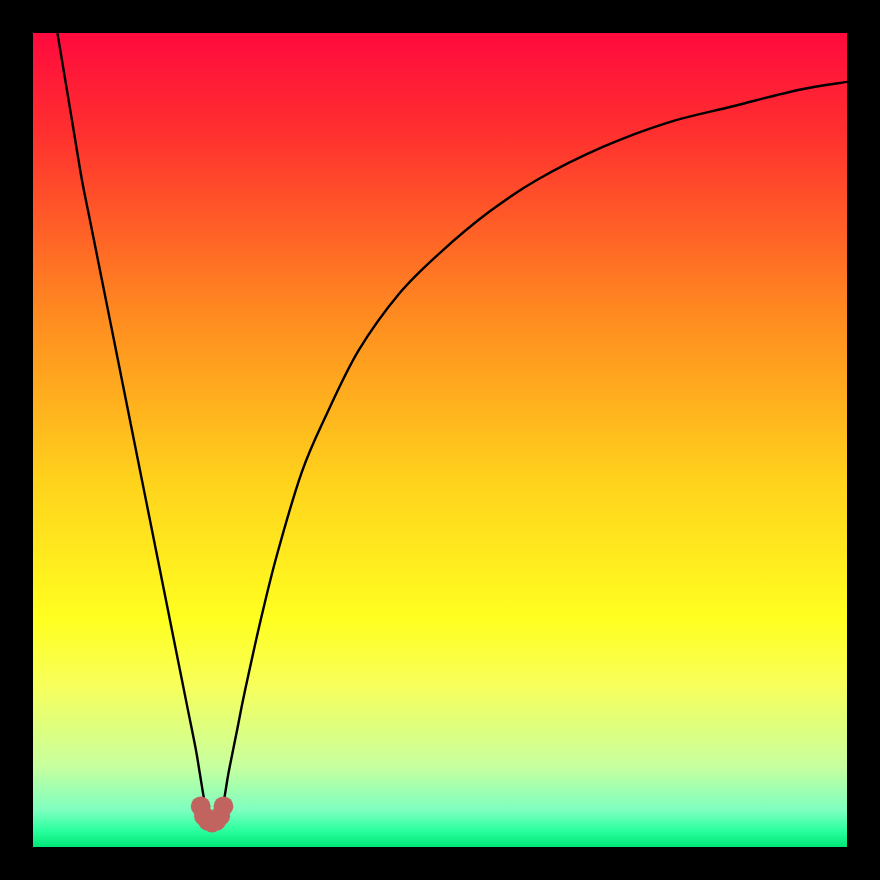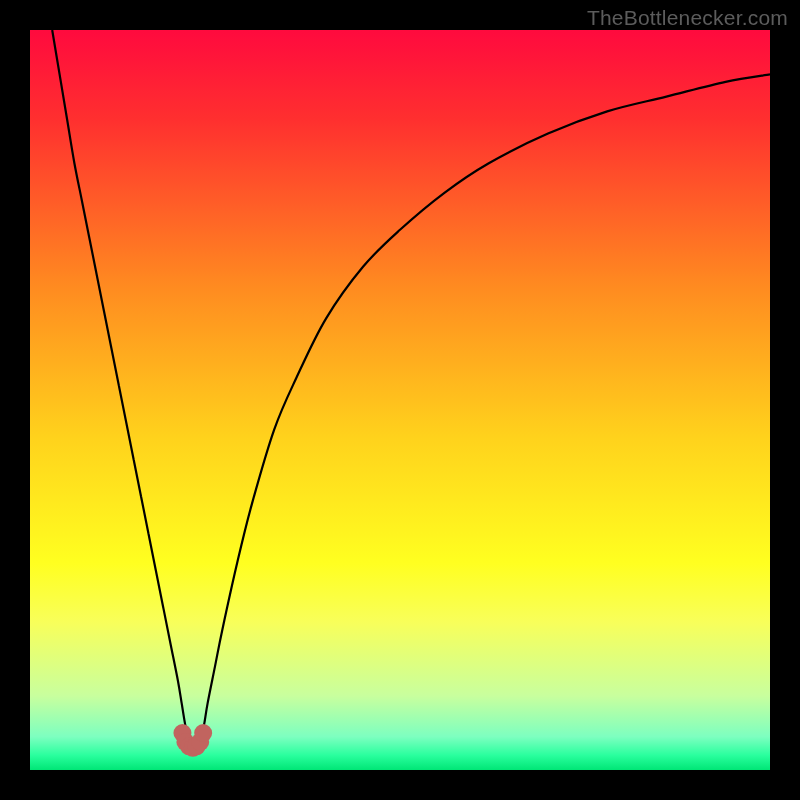--- a/index.html
+++ b/index.html
@@ -32,21 +32,20 @@
     font-size: 21px;
     font-weight: 400;
     letter-spacing: 0.2px;
   }
   svg { display: block; }
 </style>
 </head>
 <body>
 
 <div class="frame">
-  <div class="attribution">TheBottlenecker.com</div>
 
   <div class="plot">
     <svg id="chart-svg" width="740" height="740" viewBox="0 0 740 740">
       <defs>
         <linearGradient id="bg-grad" x1="0" y1="0" x2="0" y2="1">
             <stop offset="0%" stop-color="#ff0a3e"></stop>
             <stop offset="12%" stop-color="#ff2f2f"></stop>
             <stop offset="35%" stop-color="#ff8c20"></stop>
             <stop offset="55.00000000000001%" stop-color="#ffd21c"></stop>
             <stop offset="72%" stop-color="#ffff20"></stop>

